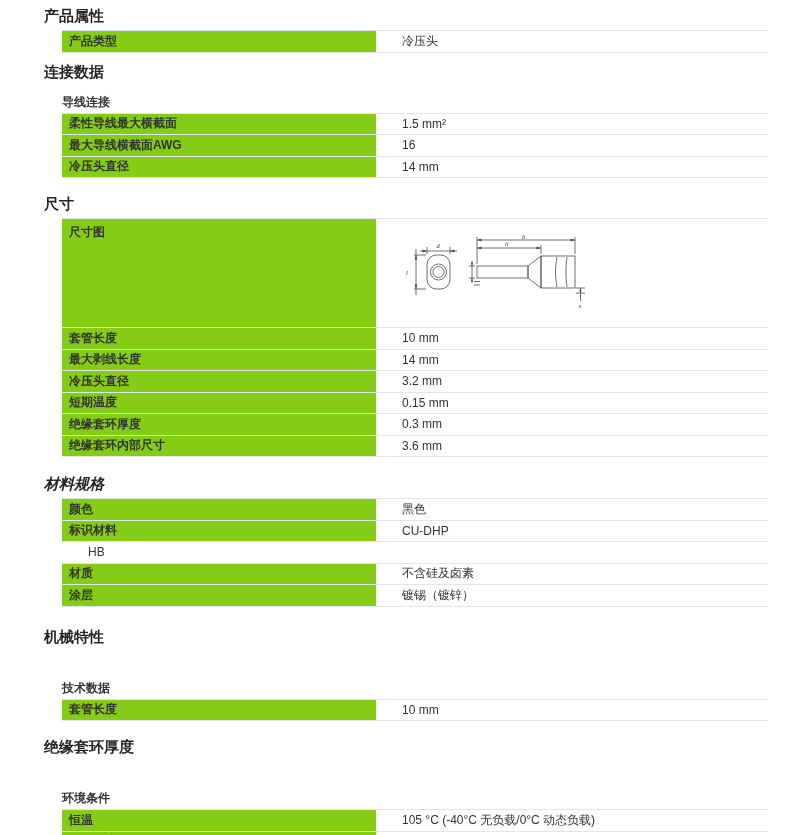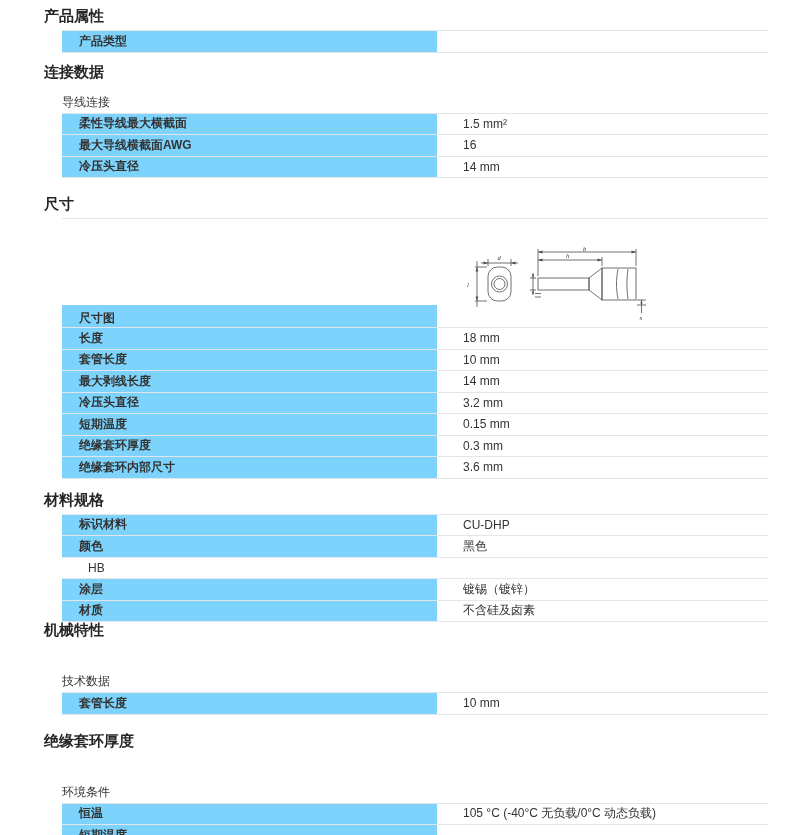--- a/index.html
+++ b/index.html
@@ -18,51 +18,51 @@
     margin-left: 44px;
     font-size: 15px;
     font-weight: 700;
     color: #262626;
     line-height: 16px;
     height: 16px;
   }
   .mt-first   { margin-top: 0; }
   .mt-std     { margin-top: 11px; }
   .mt-lg      { margin-top: 18px; }
-  .mt-xl      { margin-top: 13px; }
-  .mt-med     { margin-top: 0; }
+  .mt-xl      { margin-top: 19px; font-style: italic; }
+  .mt-med     { margin-top: 22px; }
   .sub-title {
     margin-left: 62px;
     margin-right: 22px;
     font-size: 12px;
-    font-weight: 400;
+    font-weight: 700;
     color: #333333;
     line-height: 15px;
     padding-bottom: 3px;
   }
   .sub-mt-a { margin-top: 15px; }
   .sub-mt-b { margin-top: 36px; }
   .spec-table {
     margin-left: 62px;
     width: 706px;
     border-top: 1px solid #e3e6e8;
   }
   .spec-table.after-title { margin-top: 6px; }
   .row {
     display: flex;
     height: 21.5px;
     border-bottom: 1px solid #e3e6e8;
   }
-  .row-diagram { height: 109px; align-items: flex-end; }
+  .row-diagram { height: 109px; }
   .cell-label {
-    width: 375px;
-    background: #7dd3fc;
+    width: 314px;
+    background: #84cc16;
     display: flex;
     align-items: center;
-    padding-left: 17px;
+    padding-left: 7px;
     padding-right: 8px;
     font-size: 12px;
     font-weight: 700;
     color: #333333;
   }
   .row-diagram .cell-label { align-items: flex-start; padding-top: 5px; }
   .cell-value {
     flex: 1;
     display: flex;
     align-items: center;
@@ -88,20 +88,21 @@
 </style>
 </head>
 <body>
 
 <div class="page">
 
   <div class="section-title mt-first">产品属性</div>
   <div class="spec-table after-title">
     <div class="row">
       <div class="cell-label">产品类型</div>
+      <div class="cell-value">冷压头</div>
     </div>
   </div>
 
   <div class="section-title mt-std">连接数据</div>
   <div class="sub-title sub-mt-a">导线连接</div>
   <div class="spec-table">
     <div class="row">
       <div class="cell-label">柔性导线最大横截面</div>
       <div class="cell-value">1.5 mm²</div>
     </div>
@@ -172,24 +173,20 @@
 
           <line x1="158" y1="53" x2="167" y2="53"></line>
           <line x1="158" y1="58" x2="167" y2="58"></line>
           <line x1="162.5" y1="53" x2="162.5" y2="66"></line>
           <polygon class="arrow" points="162.5,53 161.3,56.5 163.7,56.5"></polygon>
           <text x="160.5" y="73">s</text>
         </svg>
       </div>
     </div>
     <div class="row">
-      <div class="cell-label">长度</div>
-      <div class="cell-value">18 mm</div>
-    </div>
-    <div class="row">
       <div class="cell-label">套管长度</div>
       <div class="cell-value">10 mm</div>
     </div>
     <div class="row">
       <div class="cell-label">最大剥线长度</div>
       <div class="cell-value">14 mm</div>
     </div>
     <div class="row">
       <div class="cell-label">冷压头直径</div>
       <div class="cell-value">3.2 mm</div>
@@ -204,37 +201,37 @@
     </div>
     <div class="row">
       <div class="cell-label">绝缘套环内部尺寸</div>
       <div class="cell-value">3.6 mm</div>
     </div>
   </div>
 
   <div class="section-title mt-xl">材料规格</div>
   <div class="spec-table after-title">
     <div class="row">
+      <div class="cell-label">颜色</div>
+      <div class="cell-value">黑色</div>
+    </div>
+    <div class="row">
       <div class="cell-label">标识材料</div>
       <div class="cell-value">CU-DHP</div>
     </div>
     <div class="row">
-      <div class="cell-label">颜色</div>
-      <div class="cell-value">黑色</div>
-    </div>
-    <div class="row">
       <div class="cell-value">HB</div>
+    </div>
+    <div class="row">
+      <div class="cell-label">材质</div>
+      <div class="cell-value">不含硅及卤素</div>
     </div>
     <div class="row">
       <div class="cell-label">涂层</div>
       <div class="cell-value">镀锡（镀锌）</div>
-    </div>
-    <div class="row">
-      <div class="cell-label">材质</div>
-      <div class="cell-value">不含硅及卤素</div>
     </div>
   </div>
 
   <div class="section-title mt-med">机械特性</div>
   <div class="sub-title sub-mt-b">技术数据</div>
   <div class="spec-table">
     <div class="row">
       <div class="cell-label">套管长度</div>
       <div class="cell-value">10 mm</div>
     </div>

